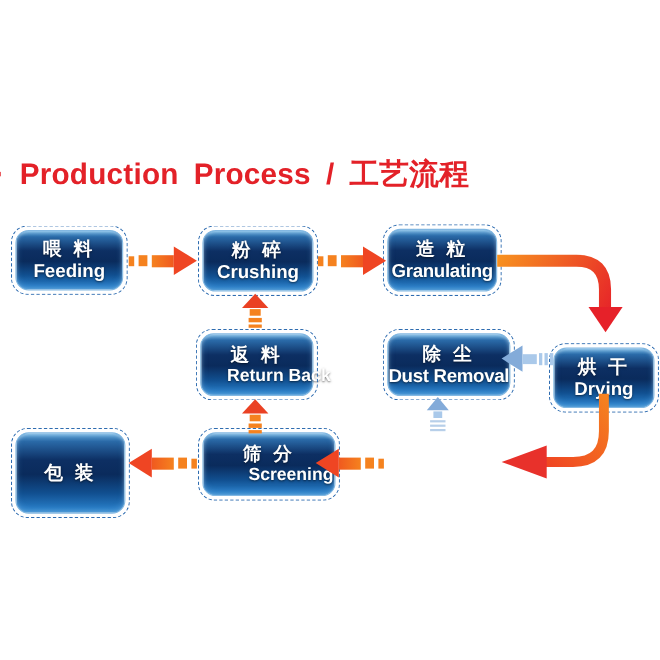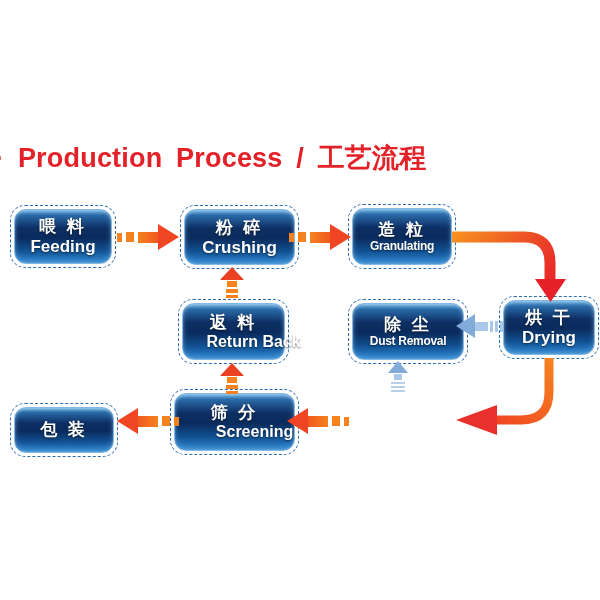--- a/index.html
+++ b/index.html
@@ -27,21 +27,21 @@
   }
   .box .zh{
     color:#fff;font-weight:bold;font-size:17px;letter-spacing:3px;line-height:1.25;
     text-shadow:0 1px 2px rgba(0,0,0,0.55);white-space:nowrap;
   }
   .box .en{
     color:#fff;font-weight:bold;font-size:17px;line-height:1.15;
     text-shadow:0 1px 2px rgba(0,0,0,0.55);white-space:nowrap;
   }
   .box .en.en-md{font-size:16px;padding-left:40px;}
-  .box .en.en-sm{font-size:12px;letter-spacing:-0.3px;}
+  .box .en.en-sm{font-size:17px;letter-spacing:-0.3px;}
   
   .harrow{position:absolute;display:flex;align-items:center;}
   .varrow{position:absolute;display:flex;flex-direction:column;align-items:center;}
   
   .o-ds{width:5px;height:9px;background:#f5821f;}
   .o-dl{width:8px;height:10px;background:#f5821f;}
   .o-body-r{width:20px;height:11px;background:linear-gradient(90deg,#f5821f,#f0591f);}
   .o-body-l{width:20px;height:11px;background:linear-gradient(270deg,#f5821f,#f0591f);}
   .o-head-r{width:0;height:0;border-left:21px solid #ef4523;border-top:13px solid transparent;border-bottom:13px solid transparent;}
   .o-head-l{width:0;height:0;border-right:21px solid #ef4523;border-top:13px solid transparent;border-bottom:13px solid transparent;}
@@ -65,46 +65,46 @@
 <body>
 
 <div class="stage">
 
   <div class="title">· Production Process / 工艺流程</div>
 
   <div class="box" style="left:14px;top:209px;width:98px;height:55px">
     <div class="zh">喂 料</div>
     <div class="en">Feeding</div>
   </div>
-  <div class="box" style="left:184px;top:209px;width:111px;height:56px">
+  <div class="box" style="left:184px;top:209px;width:101px;height:56px">
     <div class="zh">粉 碎</div>
     <div class="en">Crushing</div>
   </div>
   <div class="box" style="left:352px;top:208px;width:100px;height:57px">
     <div class="zh">造 粒</div>
     <div class="en en-sm">Granulating</div>
   </div>
 
   <div class="box" style="left:182px;top:303px;width:103px;height:57px">
     <div class="zh">返 料</div>
     <div class="en en-md">Return Back</div>
   </div>
   <div class="box" style="left:352px;top:303px;width:112px;height:57px">
     <div class="zh">除 尘</div>
     <div class="en en-sm">Dust Removal</div>
   </div>
-  <div class="box" style="left:503px;top:300px;width:92px;height:55px">
+  <div class="box" style="left:503px;top:316px;width:92px;height:55px">
     <div class="zh">烘 干</div>
     <div class="en">Drying</div>
   </div>
 
-  <div class="box" style="left:14px;top:407px;width:100px;height:46px">
+  <div class="box" style="left:14px;top:393px;width:100px;height:74px">
     <div class="zh">包 装</div>
   </div>
-  <div class="box" style="left:174px;top:393px;width:121px;height:58px">
+  <div class="box" style="left:184px;top:393px;width:121px;height:58px">
     <div class="zh">筛 分</div>
     <div class="en en-md">Screening</div>
   </div>
 
   <div class="harrow" style="left:117px;top:224px">
     <span class="o-ds"></span>
     <span class="o-dl gap4"></span>
     <span class="o-body-r gap4"></span>
     <span class="o-head-r"></span>
   </div>

